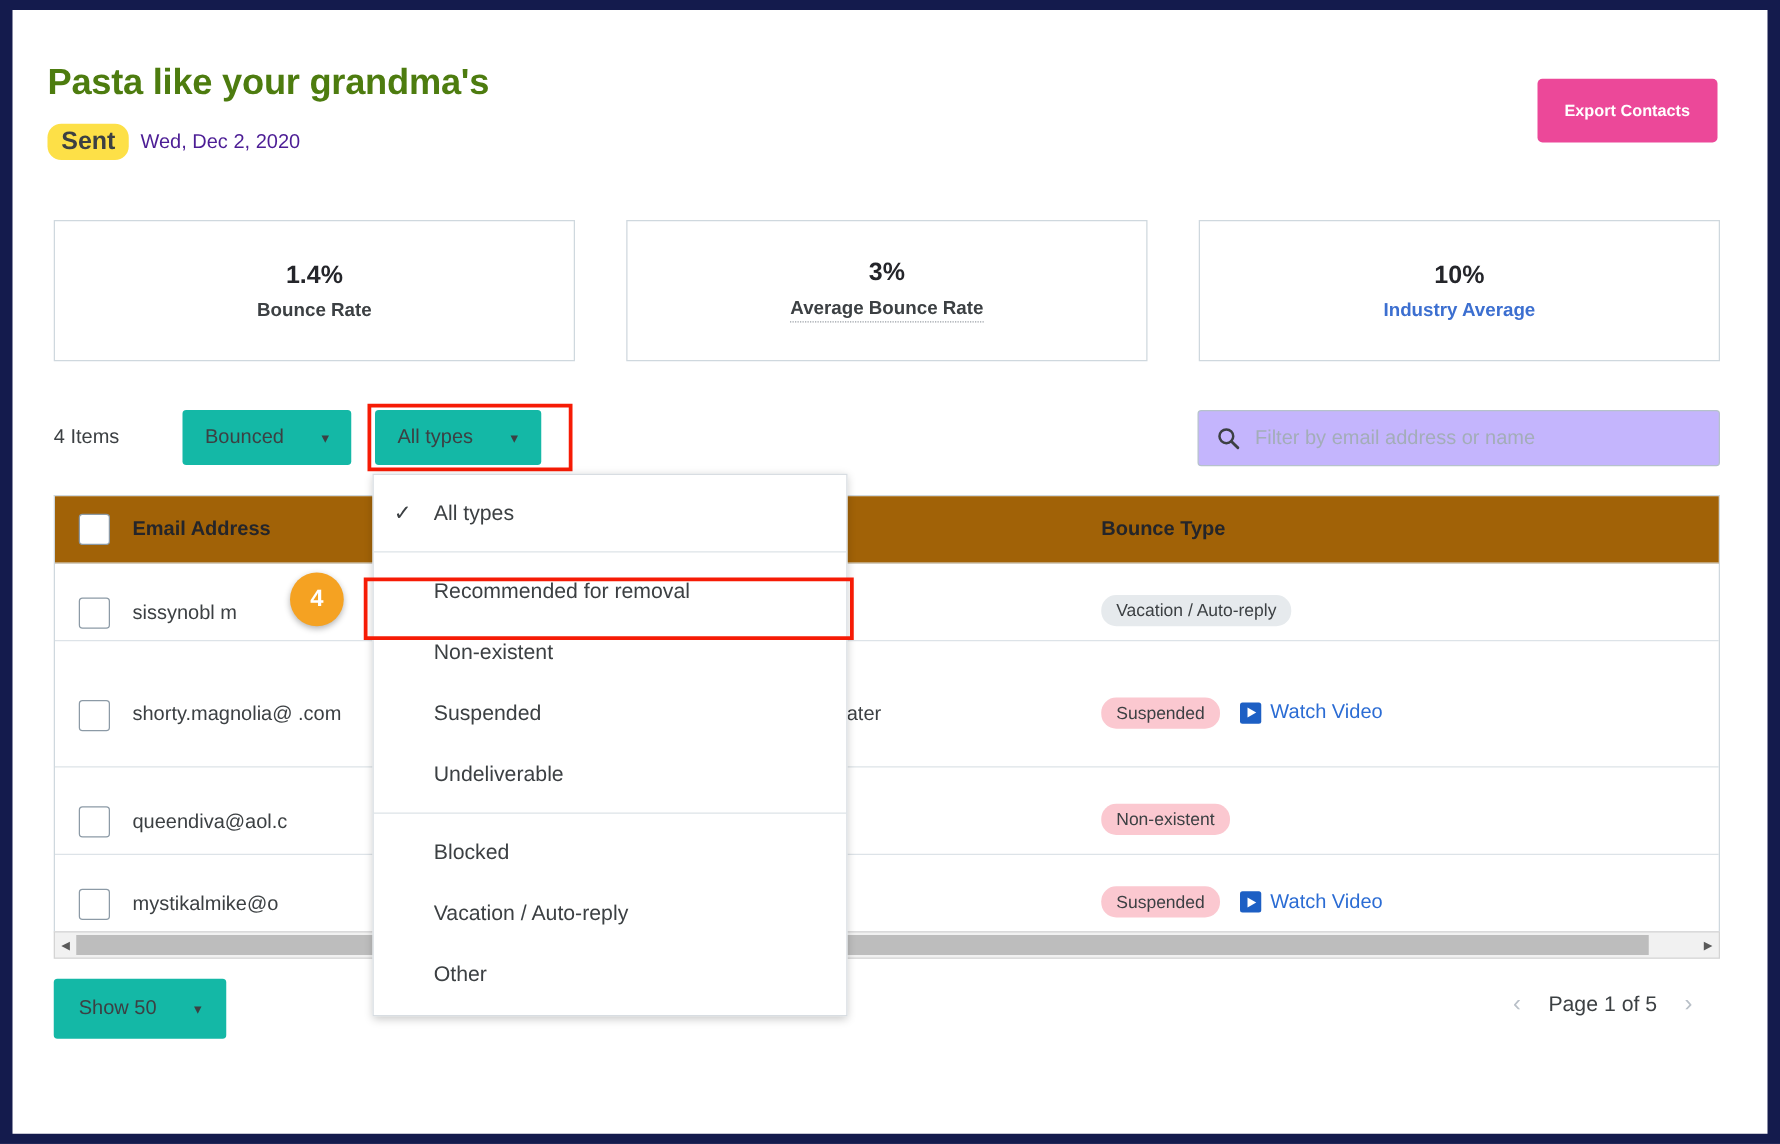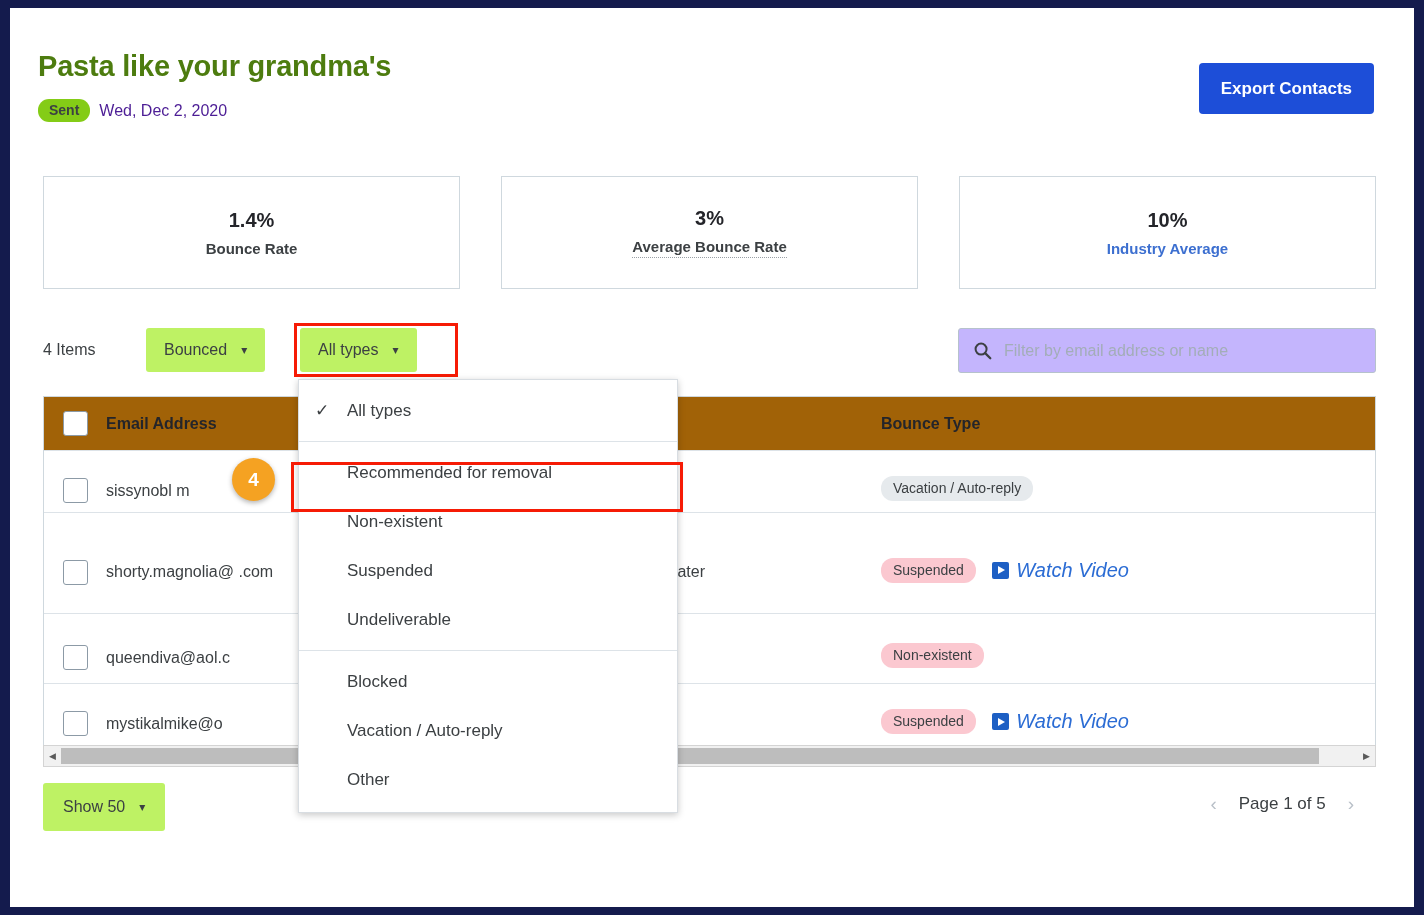--- a/index.html
+++ b/index.html
@@ -19,50 +19,50 @@
 
   
   .header { position: absolute; left: 0; top: 0; width: 100%; height: 150px; }
   .page-title {
     position: absolute; left: 28px; top: 42px;
     font-size: 29px; font-weight: bold; color: #4d7c0f;
     letter-spacing: -0.2px;
   }
   .subline { position: absolute; left: 28px; top: 91px; display: flex; align-items: center; gap: 9px; }
   .sent-badge {
-    background: #84cc16; color: #3c4043;
-    font-size: 14px; font-weight: bold;
+    background: #fde047; color: #3c4043;
+    font-size: 20px; font-weight: bold;
     padding: 4px 11px 5px; border-radius: 11px; line-height: 1;
   }
   .sent-date { font-size: 16px; color: #4c1d95; }
   .export-btn {
     position: absolute; right: 40px; top: 55px;
-    background: #1d4ed8; color: #fff; border: none;
-    font-family: inherit; font-size: 17px; font-weight: bold;
+    background: #ec4899; color: #fff; border: none;
+    font-family: inherit; font-size: 13px; font-weight: bold;
     padding: 0 22px; height: 51px; border-radius: 4px; cursor: pointer;
   }
 
   
   .stats { position: absolute; left: 33px; top: 168px; width: 1333px; display: flex; gap: 41px; }
   .stat-card {
     flex: 1; height: 113px; border: 1px solid #cfd8de; background: #fff;
     display: flex; flex-direction: column; align-items: center; justify-content: center; gap: 8px;
   }
   .stat-value { font-size: 20px; font-weight: bold; color: #24252a; }
   .stat-label { font-size: 15px; font-weight: bold; color: #3c4043; }
   .stat-label.dotted { border-bottom: 1px dotted #9aa0a6; padding-bottom: 2px; }
   .stat-label.link { color: #3c6fd0; }
 
   
   .filterbar { position: absolute; left: 33px; top: 320px; width: 1333px; height: 48px; }
   .items-count { position: absolute; left: 0; top: 13px; font-size: 16px; color: #3c4043; }
   .pill-btn {
-    background: #bef264; border: none; border-radius: 3px; cursor: pointer;
+    background: #14b8a6; border: none; border-radius: 3px; cursor: pointer;
     font-family: inherit; font-size: 16px; color: #3c4043;
-    height: 44px; padding: 0 18px; display: inline-flex; align-items: center; gap: 14px;
+    height: 44px; padding: 0 18px; display: inline-flex; align-items: center; gap: 30px;
   }
   #btn-bounced { position: absolute; left: 103px; top: 0; }
   #btn-alltypes { position: absolute; left: 257px; top: 0; }
   .caret { font-size: 12px; color: #3c4043; }
   .hl-box { position: absolute; border: 3px solid #f61b05; pointer-events: none; }
   #hl-alltypes { left: 251px; top: -5px; width: 164px; height: 54px; }
   .search-wrap {
     position: absolute; right: 0; top: 0; width: 418px; height: 45px;
     border: 1px solid #b6c2cc; border-radius: 3px; background: #c4b5fd;
     display: flex; align-items: center; padding: 0 14px; gap: 12px;
@@ -95,21 +95,21 @@
   .row-3 { min-height: 70px; }
   .row-4 { min-height: 62px; }
   .badge {
     display: inline-block; font-size: 14px; padding: 5px 12px 6px;
     border-radius: 12px; line-height: 1; vertical-align: middle;
   }
   .badge.gray { background: #e6eaed; color: #3c4043; }
   .badge.pink { background: #fbc8d0; color: #3c4043; }
   .video-link {
     display: inline-flex; align-items: center; gap: 7px; margin-left: 12px;
-    color: #2b6cd4; font-size: 20px; text-decoration: none; vertical-align: middle; cursor: pointer; font-style: italic;
+    color: #2b6cd4; font-size: 16px; text-decoration: none; vertical-align: middle; cursor: pointer;
   }
   .play-icon {
     width: 17px; height: 17px; background: #1d5fc4; border-radius: 2px;
     display: inline-flex; align-items: center; justify-content: center;
   }
   .play-icon::after {
     content: ""; border-left: 7px solid #fff;
     border-top: 4.5px solid transparent; border-bottom: 4.5px solid transparent;
     margin-left: 2px;
   }

